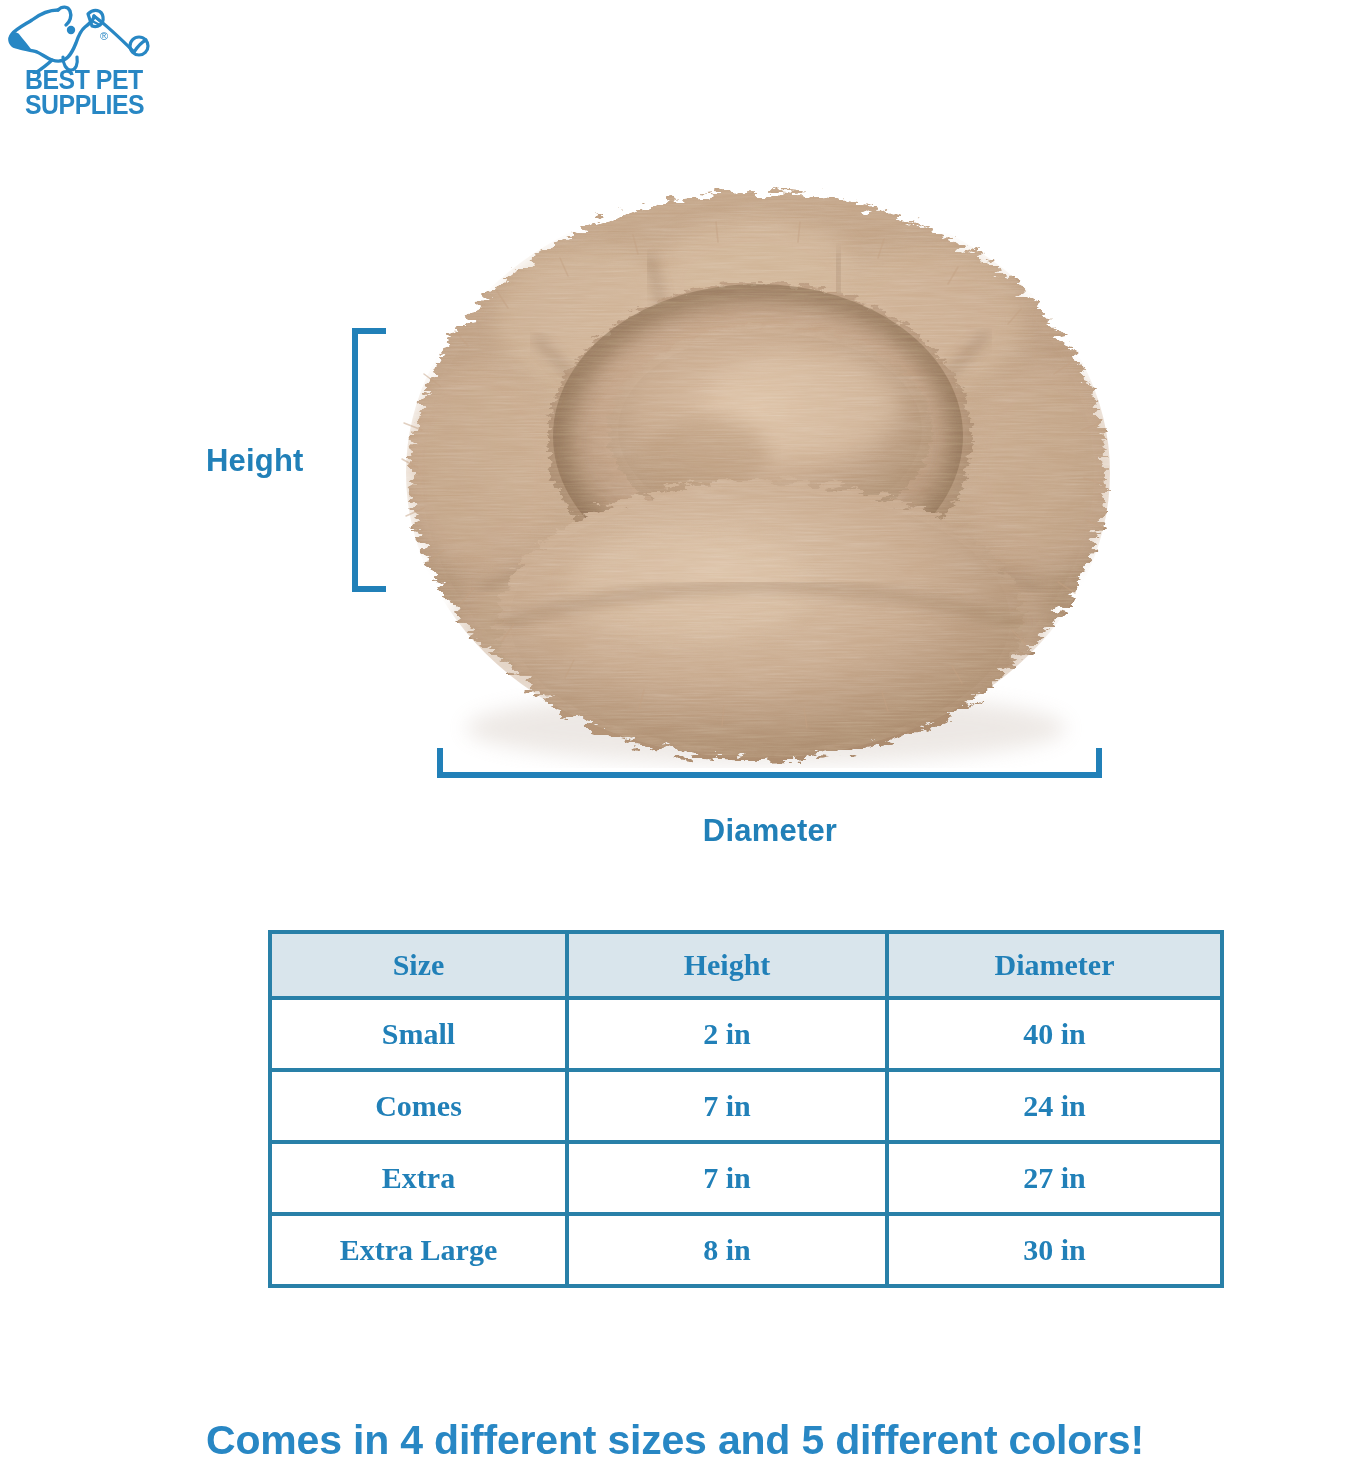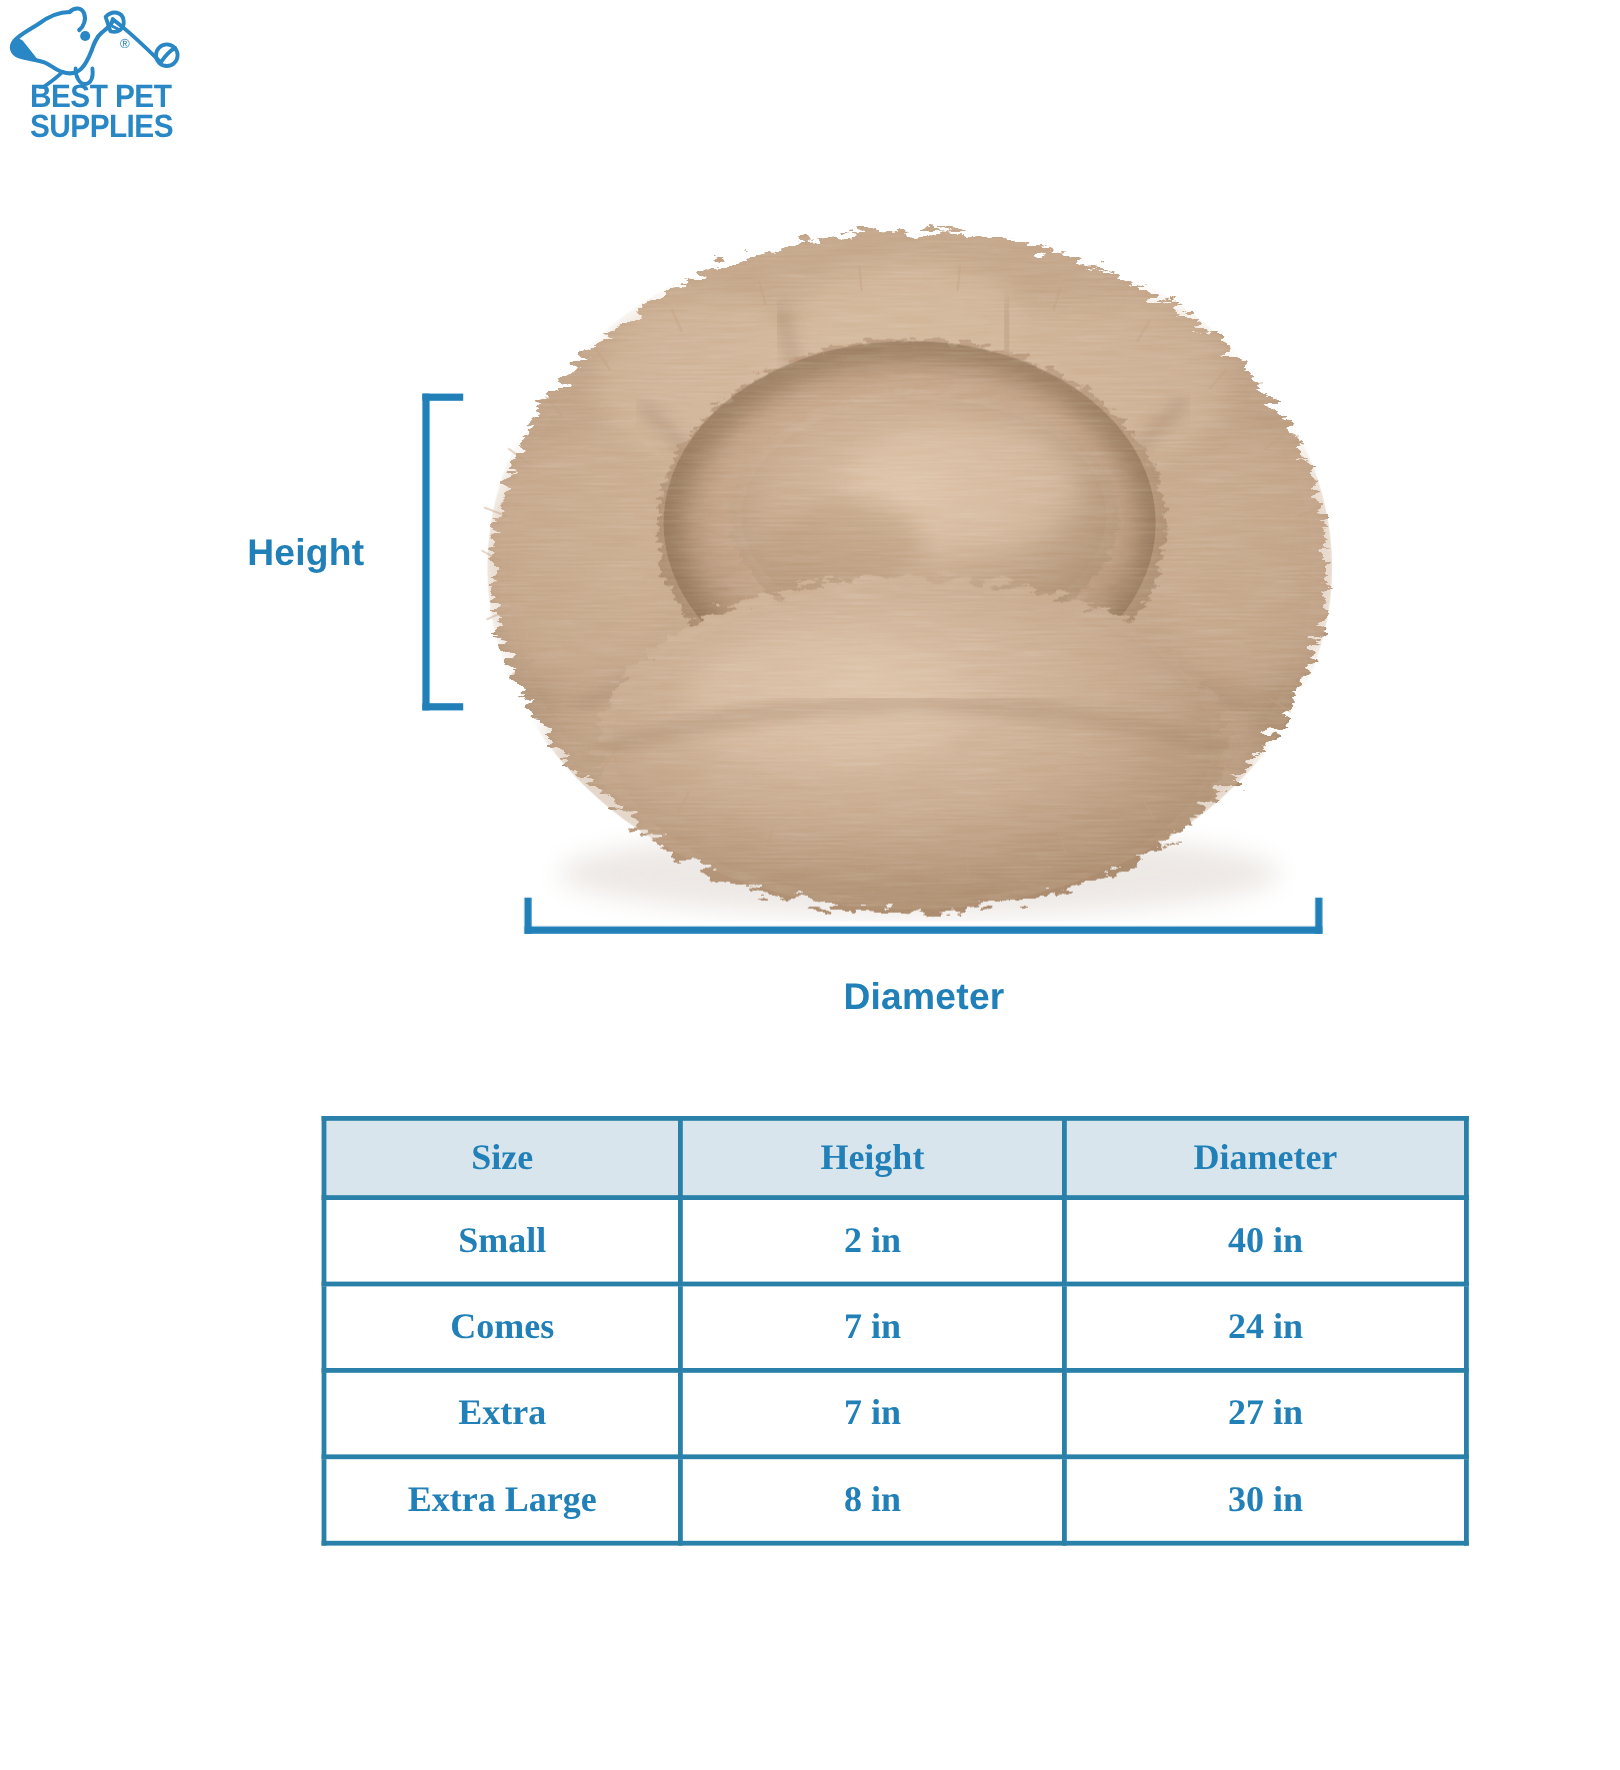--- a/index.html
+++ b/index.html
@@ -348,14 +348,15 @@
         <td>27 in</td>
       </tr>
       <tr>
         <td>Extra Large</td>
         <td>8 in</td>
         <td>30 in</td>
       </tr>
     </tbody>
   </table>
 
+  <div class="tagline">Comes in 4 different sizes and 5 different colors!</div>
 
 </div>
 
 </body></html>

